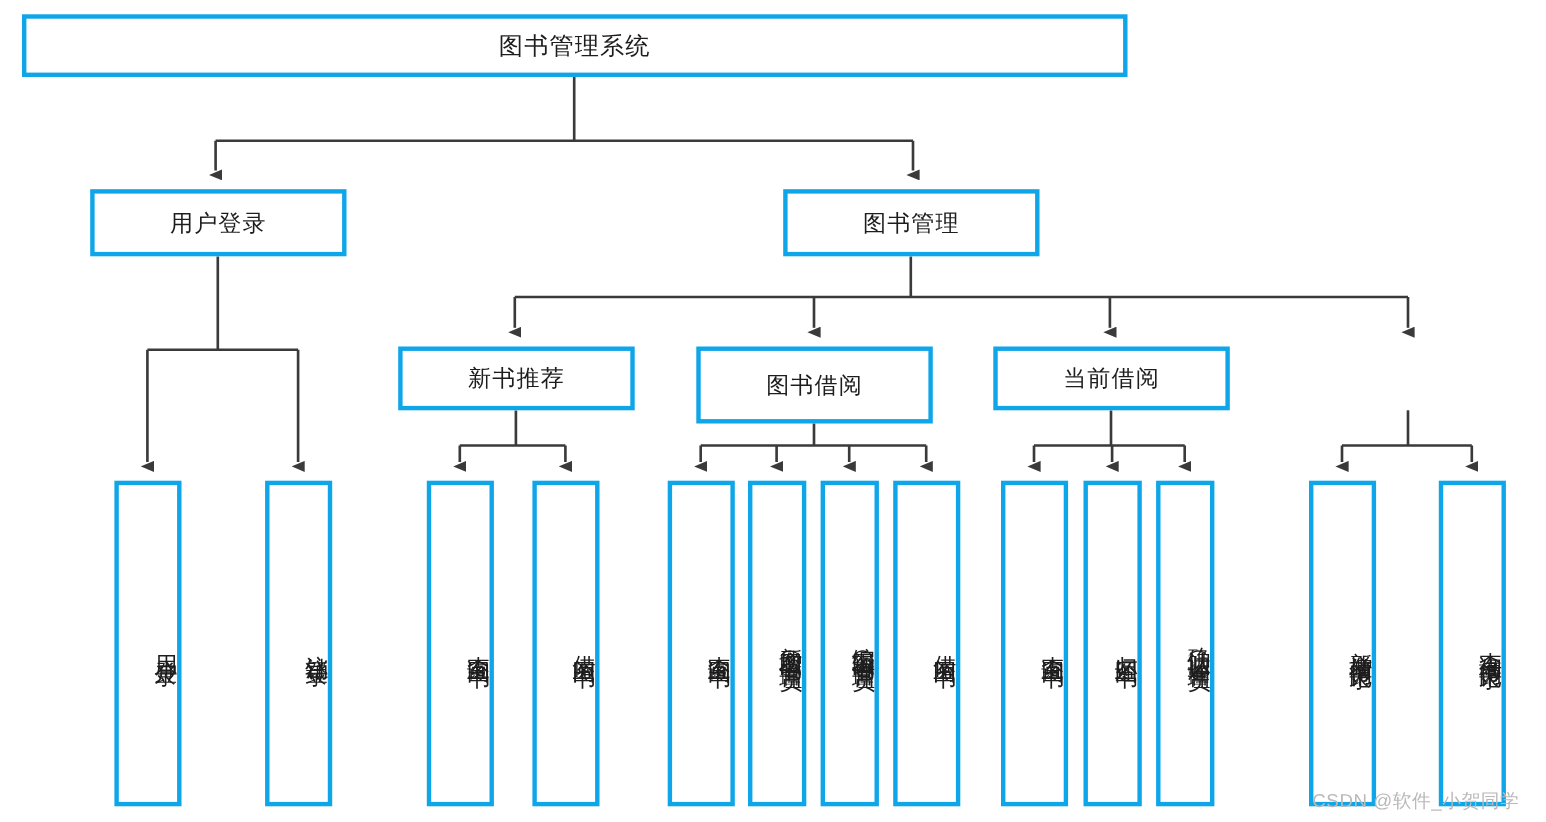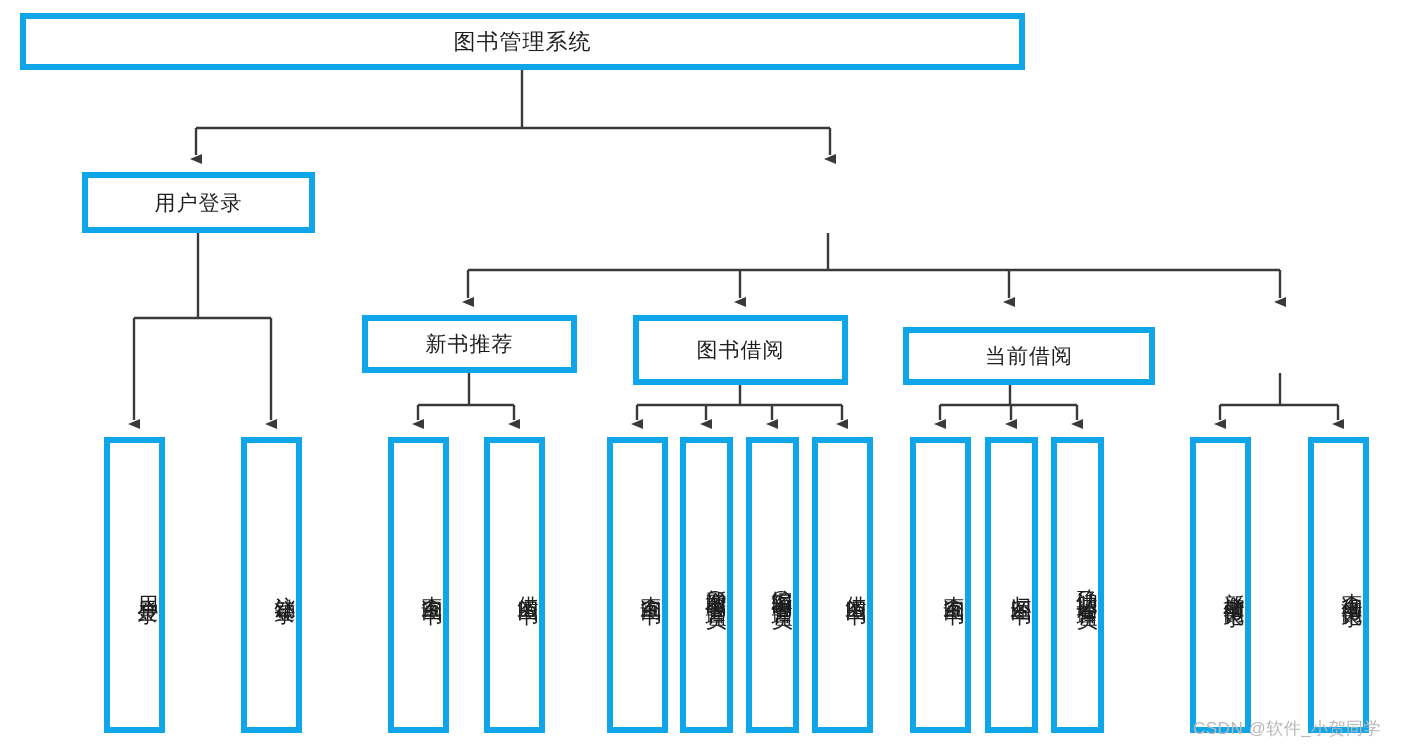--- a/index.html
+++ b/index.html
@@ -9,21 +9,21 @@
     font-family:"Liberation Sans","DejaVu Sans",sans-serif;
     overflow:hidden;
   }
   #canvas{position:relative;width:1405px;height:747px;}
   #edges{position:absolute;left:0;top:0;width:1405px;height:747px;}
 
   .node{
     position:absolute;
     box-sizing:border-box;
     background:#ffffff;
-    border:6px solid #0ea5e9;
+    border:4px solid #0ea5e9;
     display:flex;
     align-items:center;
     justify-content:center;
     color:#1d1d1d;
   }
   .node.horiz{
     font-size:21px;
     letter-spacing:1px;
   }
   .node.root{font-size:22px;}
@@ -105,28 +105,31 @@
     </g>
   </svg>
 
   <div class="node horiz root" style="left: 20px; top: 13px; width: 1005px; height: 57px;">
     <span>图书管理系统</span>
   </div>
 
   <div class="node horiz" style="left: 82px; top: 172px; width: 233px; height: 61px;">
     <span>用户登录</span>
   </div>
+  <div class="node horiz" style="left: 712px; top: 172px; width: 233px; height: 61px;">
+    <span>图书管理</span>
+  </div>
 
   <div class="node horiz" style="left: 362px; top: 315px; width: 215px; height: 58px;">
     <span>新书推荐</span>
   </div>
   <div class="node horiz" style="left: 633px; top: 315px; width: 215px; height: 70px;">
     <span>图书借阅</span>
   </div>
-  <div class="node horiz" style="left: 903px; top: 327px; width: 252px; height: 58px; font-family: Liberation Mono, monospace;">
+  <div class="node horiz" style="left: 903px; top: 315px; width: 215px; height: 58px; font-family: Liberation Mono, monospace;">
     <span>当前借阅</span>
   </div>
 
   <div class="node vert" style="left: 104px; top: 437px; width: 61px; height: 296px;">
     <span class="vlabel">用户登录</span>
   </div>
   <div class="node vert" style="left: 241px; top: 437px; width: 61px; height: 296px;">
     <span class="vlabel">注销登录</span>
   </div>
   <div class="node vert" style="left: 388px; top: 437px; width: 61px; height: 296px;">

